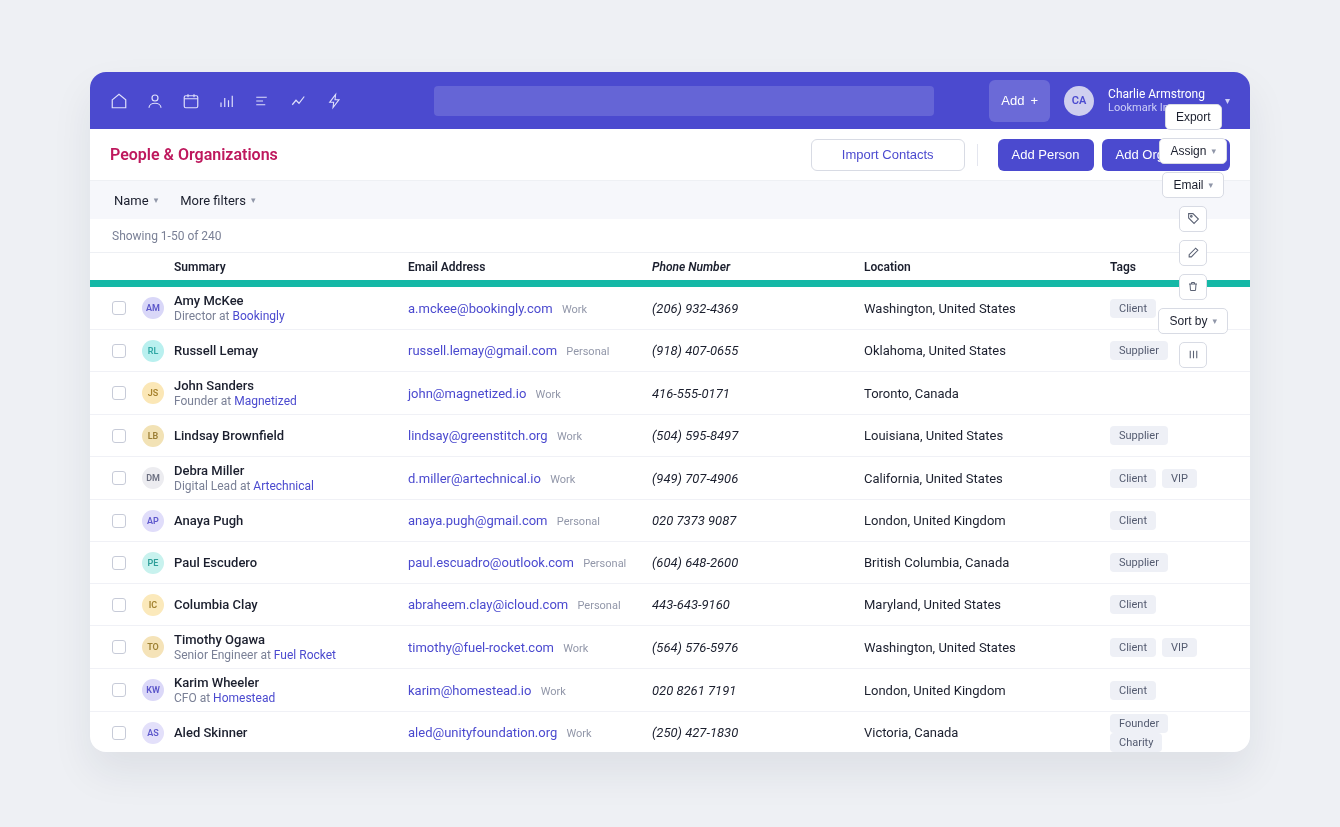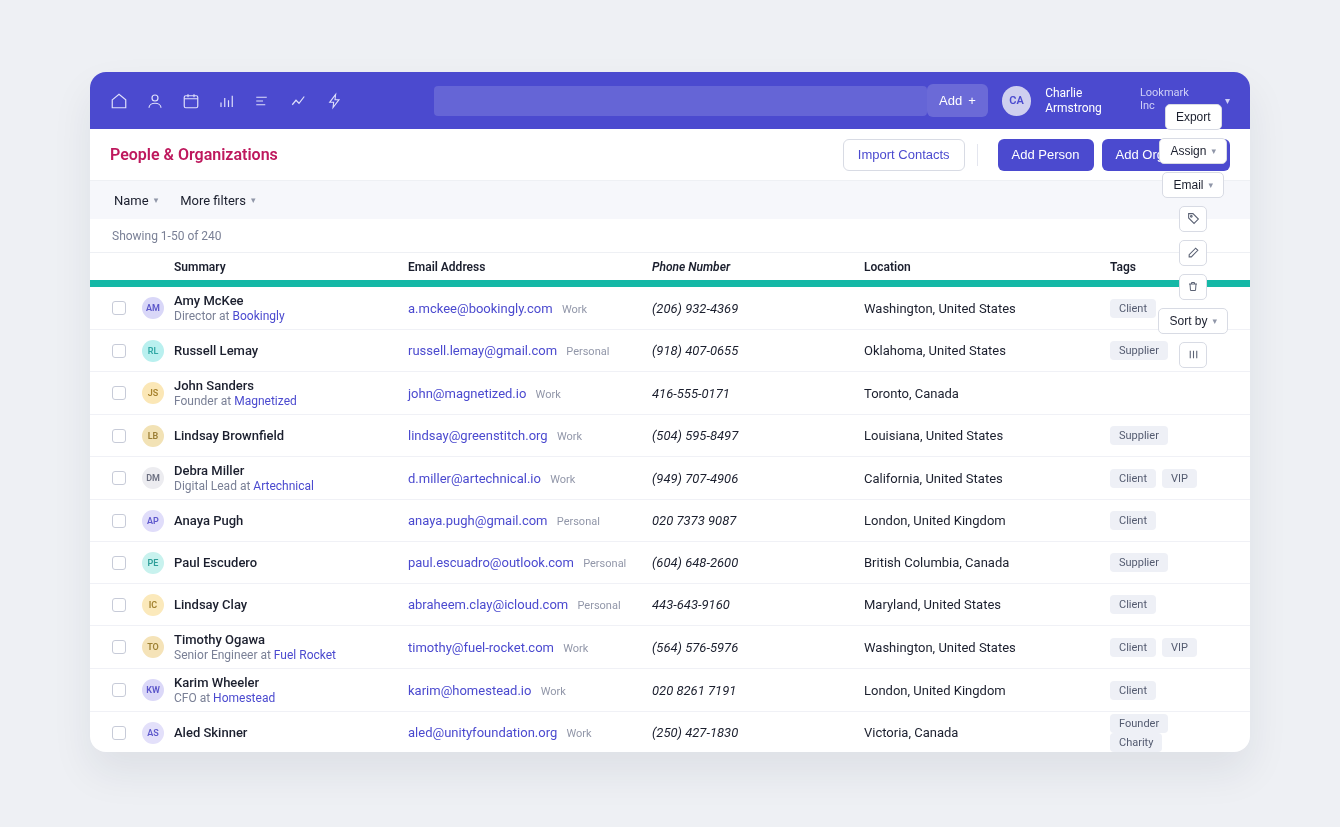--- a/index.html
+++ b/index.html
@@ -38,47 +38,47 @@
     margin-left: 90px;
     width: 500px; height: 30px;
     background: rgba(255,255,255,0.15);
     border-radius: 4px;
   }
   .topbar-right { margin-left:auto; display:flex; align-items:center; gap:14px; }
   .btn-add {
     background: rgba(255,255,255,0.18);
     color:#fff;
     border:none; border-radius:6px;
-    height:33px; padding:0 12px;
+    height:42px; padding:0 12px;
     font-size:13px; display:flex; align-items:center; gap:6px;
   }
   .avatar-top {
     width:30px; height:30px; border-radius:50%;
     background:#cfcfef; color:#4b4acf;
     display:flex; align-items:center; justify-content:center;
     font-size:11px; font-weight:600;
   }
-  .user-meta { display:flex; flex-direction:row; line-height:1.2; }
+  .user-meta { display:flex; flex-direction:column; line-height:1.2; }
   .user-meta .name { font-size:12px; color:#fff; }
   .user-meta .org  { font-size:11px; color:#cfd0f7; }
   .chev { color:#cfd0f7; font-size:10px; margin-left:6px; }
 
   
   .subheader {
     height: 52px;
     background:#fff;
     display:flex; align-items:center;
     padding:0 20px;
     border-bottom:1px solid #eef0f4;
   }
   .subheader h1 { font-size:16px; font-weight:600; color:#be185d; }
   .subheader .spacer { flex:1; }
   .btn-outline {
     border:1px solid #d8dbe4; background:#fff; color:#4b4acf;
-    height:32px; padding:0 14px; border-radius:6px; font-size:13px;
+    height:32px; padding:0 30px; border-radius:6px; font-size:13px;
   }
   .vline { width:1px; height:22px; background:#e4e6ef; margin:0 12px; }
   .btn-primary {
     background:#4b4acf; color:#fff; border:none;
     height:32px; padding:0 14px; border-radius:6px; font-size:13px;
     margin-left:8px;
   }
 
   
   .filterbar {
@@ -422,21 +422,21 @@
     <div class="col-tags"><span class="tag">Supplier</span></div>
   </div>
       <div class="row">
     <div class="col-chk">
           <div class="chk"></div>
         </div>
     <div class="col-av">
           <div class="av" style="background:#fbe9bb;color:#a38230">IC</div>
         </div>
     <div class="col-sum" style="">
-      <div class="name">Lindsay Clay</div>
+      <div class="name">Columbia Clay</div>
 
     </div>
     <div class="col-email">
       <span class="email">abraheem.clay@icloud.com</span>
       <span class="label">Personal</span>
     </div>
     <div class="col-phone">443-643-9160</div>
     <div class="col-loc">Maryland, United States</div>
     <div class="col-tags"><span class="tag">Client</span></div>
   </div>

